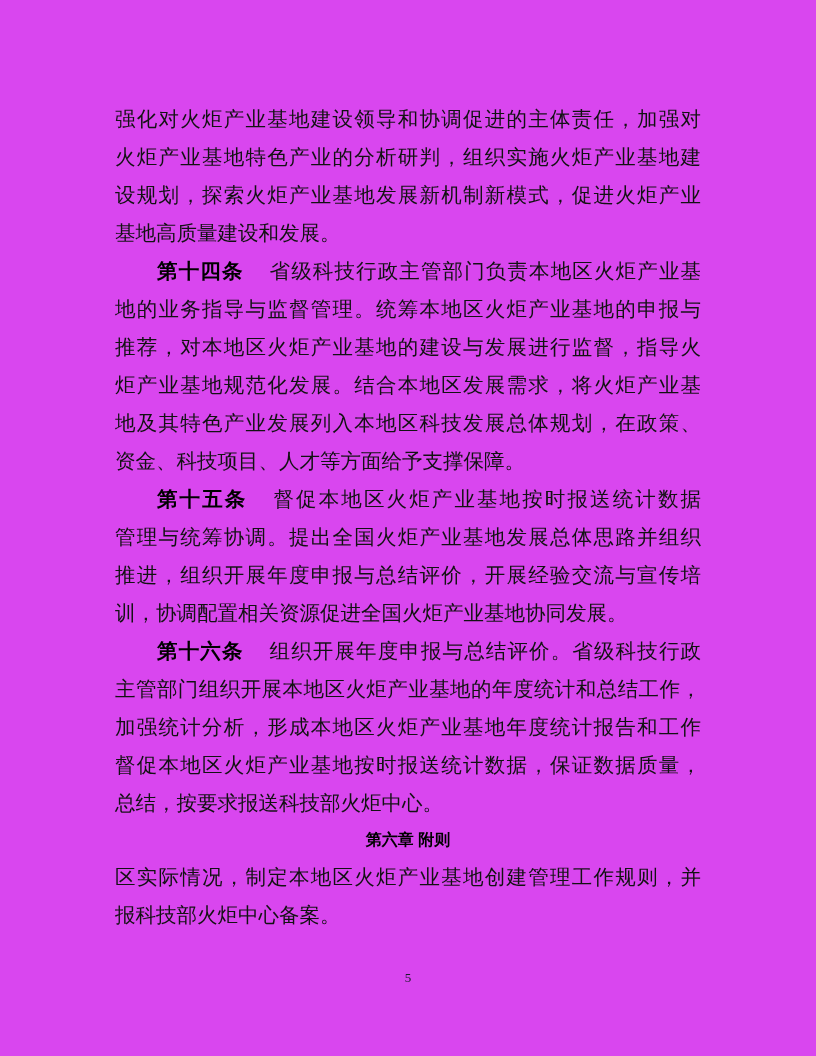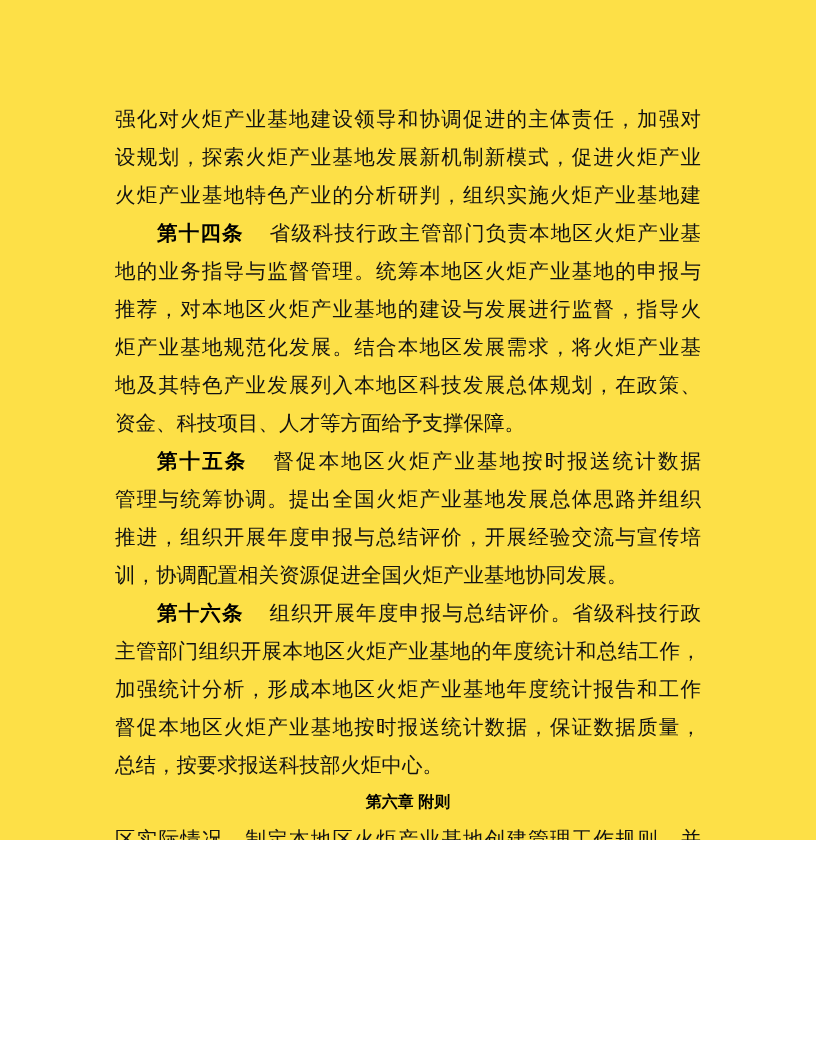--- a/index.html
+++ b/index.html
@@ -3,22 +3,22 @@
 <meta charset="utf-8">
 <style>
   html, body {
     margin: 0;
     padding: 0;
     background: #ffffff;
   }
   .page {
     position: relative;
     width: 816px;
-    height: 840px;
-    background: #fde047;
+    height: 1056px;
+    background: #d946ef;
     overflow: hidden;
     font-family: "Liberation Serif", serif;
   }
   .text-block {
     position: absolute;
     left: 115px;
     top: 100px;
     width: 586px;
   }
   .line {
@@ -66,22 +66,23 @@
     font-family: "Liberation Serif", serif;
   }
 </style>
 </head>
 <body>
 
 <div class="page">
   <div class="text-block">
 
     <div class="line"><span>强化对火炬产业基地建设领导和协调促进的主体责任，加强对</span></div>
+    <div class="line"><span>火炬产业基地特色产业的分析研判，组织实施火炬产业基地建</span></div>
     <div class="line"><span>设规划，探索火炬产业基地发展新机制新模式，促进火炬产业</span></div>
-    <div class="line"><span>火炬产业基地特色产业的分析研判，组织实施火炬产业基地建</span></div>
+    <div class="line last"><span>基地高质量建设和发展。</span></div>
 
     <div class="line indent"><span class="article-num">第十四条</span><span>省级科技行政主管部门负责本地区火炬产业基</span></div>
     <div class="line"><span>地的业务指导与监督管理。统筹本地区火炬产业基地的申报与</span></div>
     <div class="line"><span>推荐，对本地区火炬产业基地的建设与发展进行监督，指导火</span></div>
     <div class="line"><span>炬产业基地规范化发展。结合本地区发展需求，将火炬产业基</span></div>
     <div class="line"><span>地及其特色产业发展列入本地区科技发展总体规划，在政策、</span></div>
     <div class="line last"><span>资金、科技项目、人才等方面给予支撑保障。</span></div>
 
     <div class="line indent"><span class="article-num">第十五条</span><span>督促本地区火炬产业基地按时报送统计数据</span></div>
     <div class="line"><span>管理与统筹协调。提出全国火炬产业基地发展总体思路并组织</span></div>

